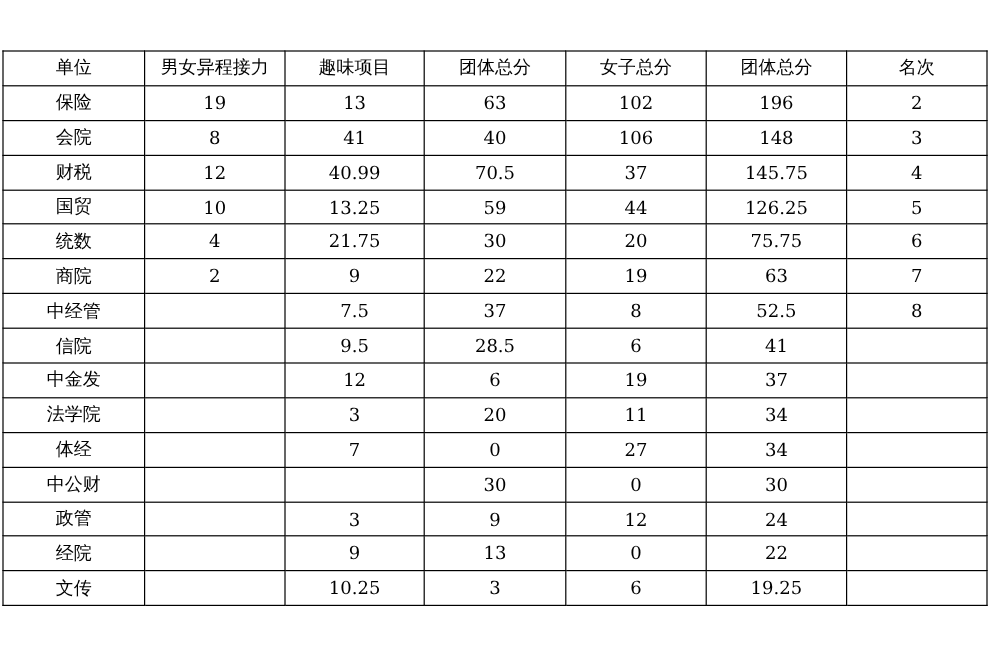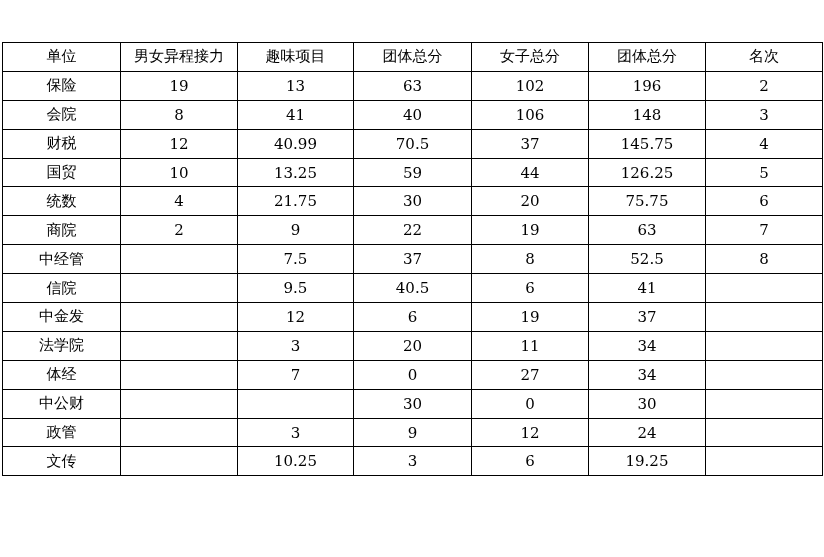--- a/index.html
+++ b/index.html
@@ -136,21 +136,21 @@
           <td>7.5</td>
           <td>37</td>
           <td>8</td>
           <td>52.5</td>
           <td>8</td>
         </tr>
         <tr>
           <td>信院</td>
           <td></td>
           <td>9.5</td>
-          <td>40.5</td>
+          <td>28.5</td>
           <td>6</td>
           <td>41</td>
           <td></td>
         </tr>
         <tr>
           <td>中金发</td>
           <td></td>
           <td>12</td>
           <td>6</td>
           <td>19</td>
@@ -184,20 +184,29 @@
           <td>30</td>
           <td></td>
         </tr>
         <tr>
           <td>政管</td>
           <td></td>
           <td>3</td>
           <td>9</td>
           <td>12</td>
           <td>24</td>
+          <td></td>
+        </tr>
+        <tr>
+          <td>经院</td>
+          <td></td>
+          <td>9</td>
+          <td>13</td>
+          <td>0</td>
+          <td>22</td>
           <td></td>
         </tr>
         <tr>
           <td>文传</td>
           <td></td>
           <td>10.25</td>
           <td>3</td>
           <td>6</td>
           <td>19.25</td>
           <td></td>

